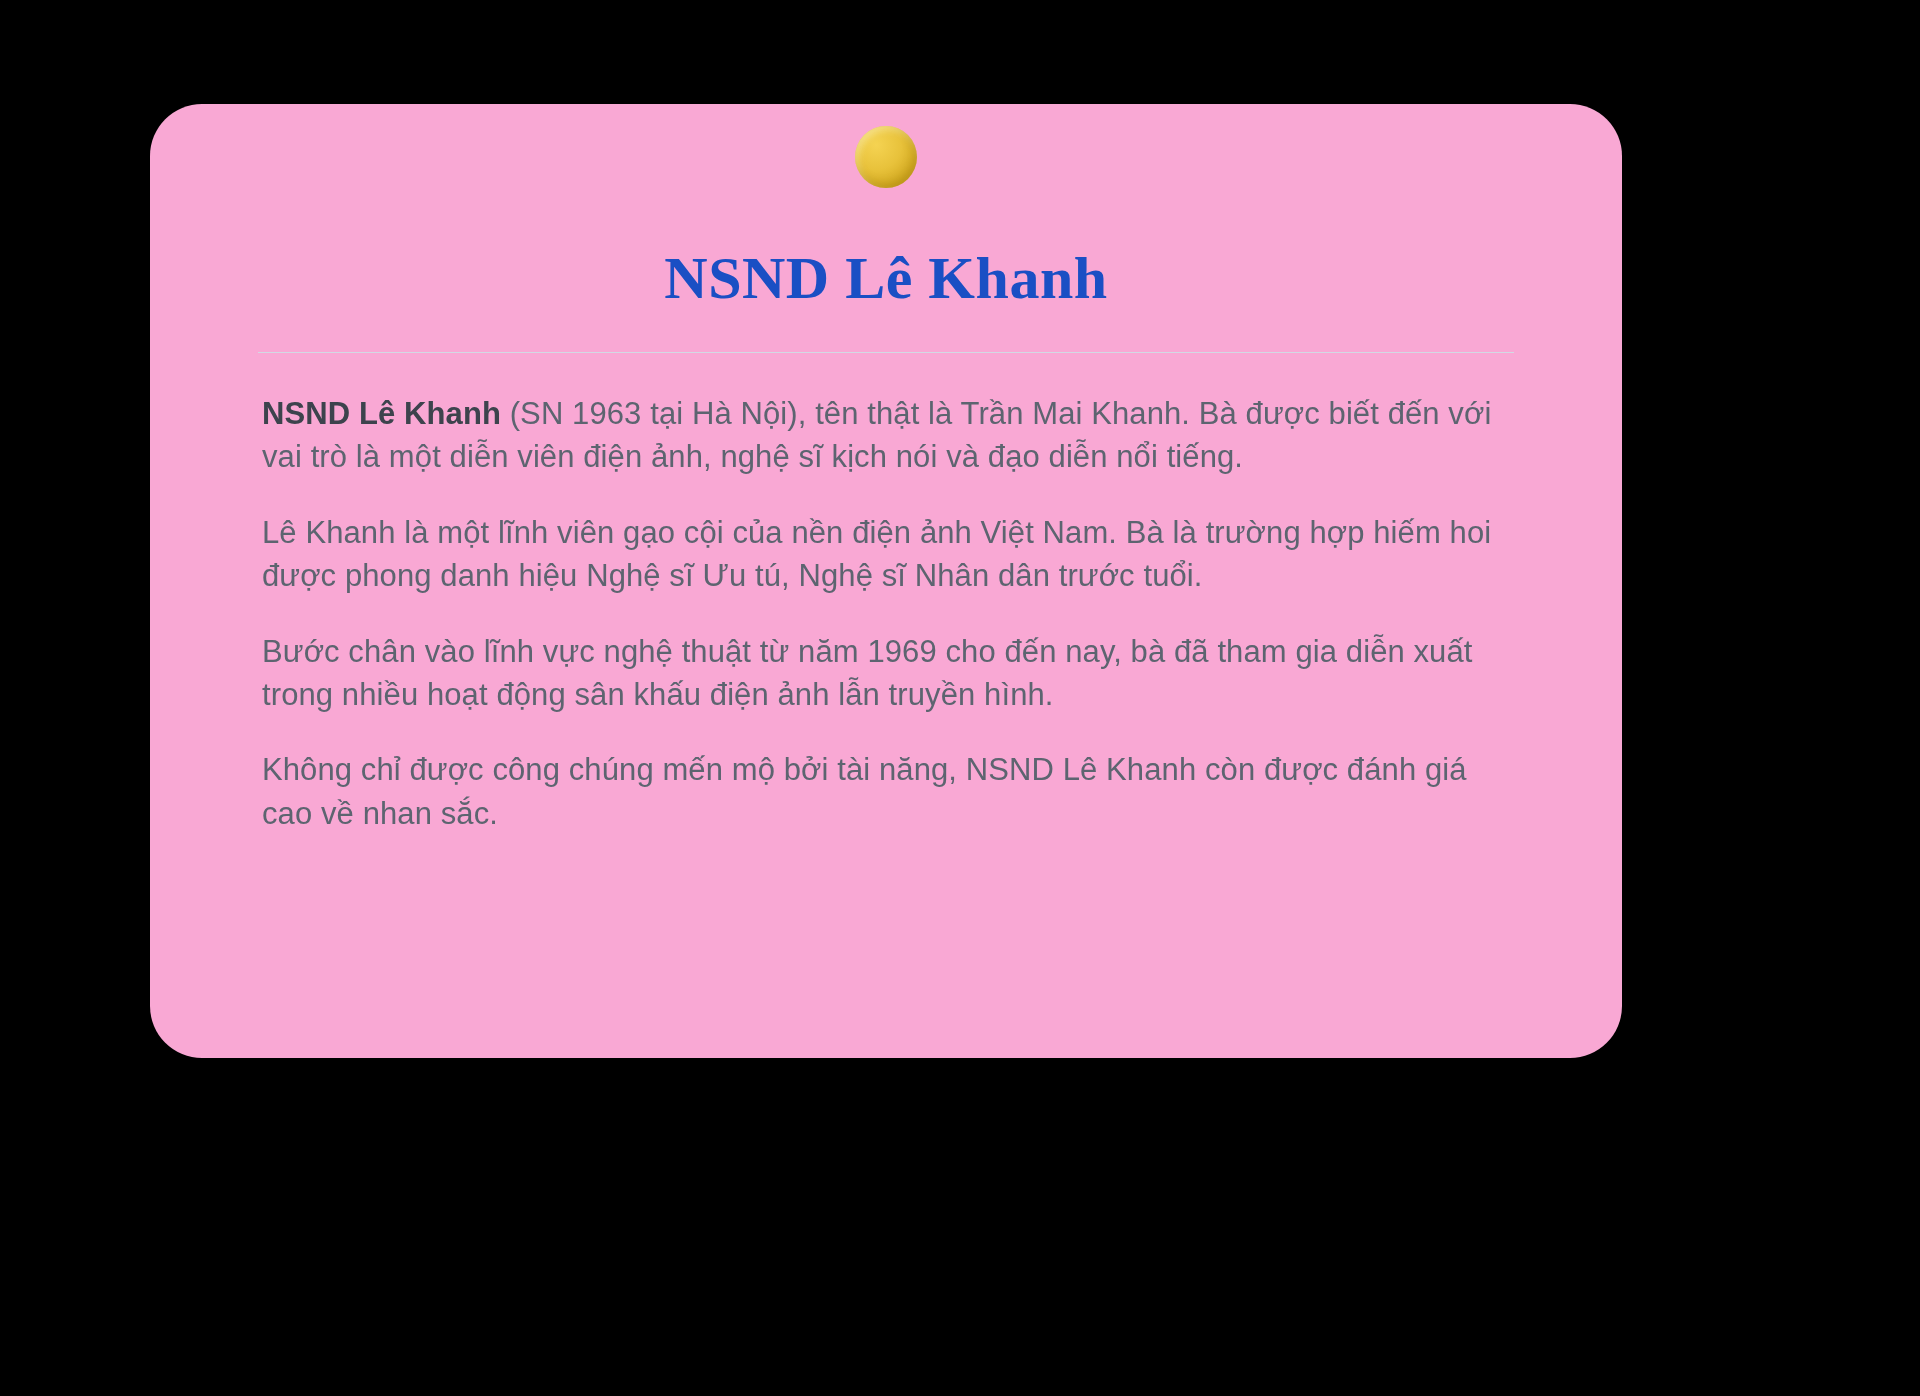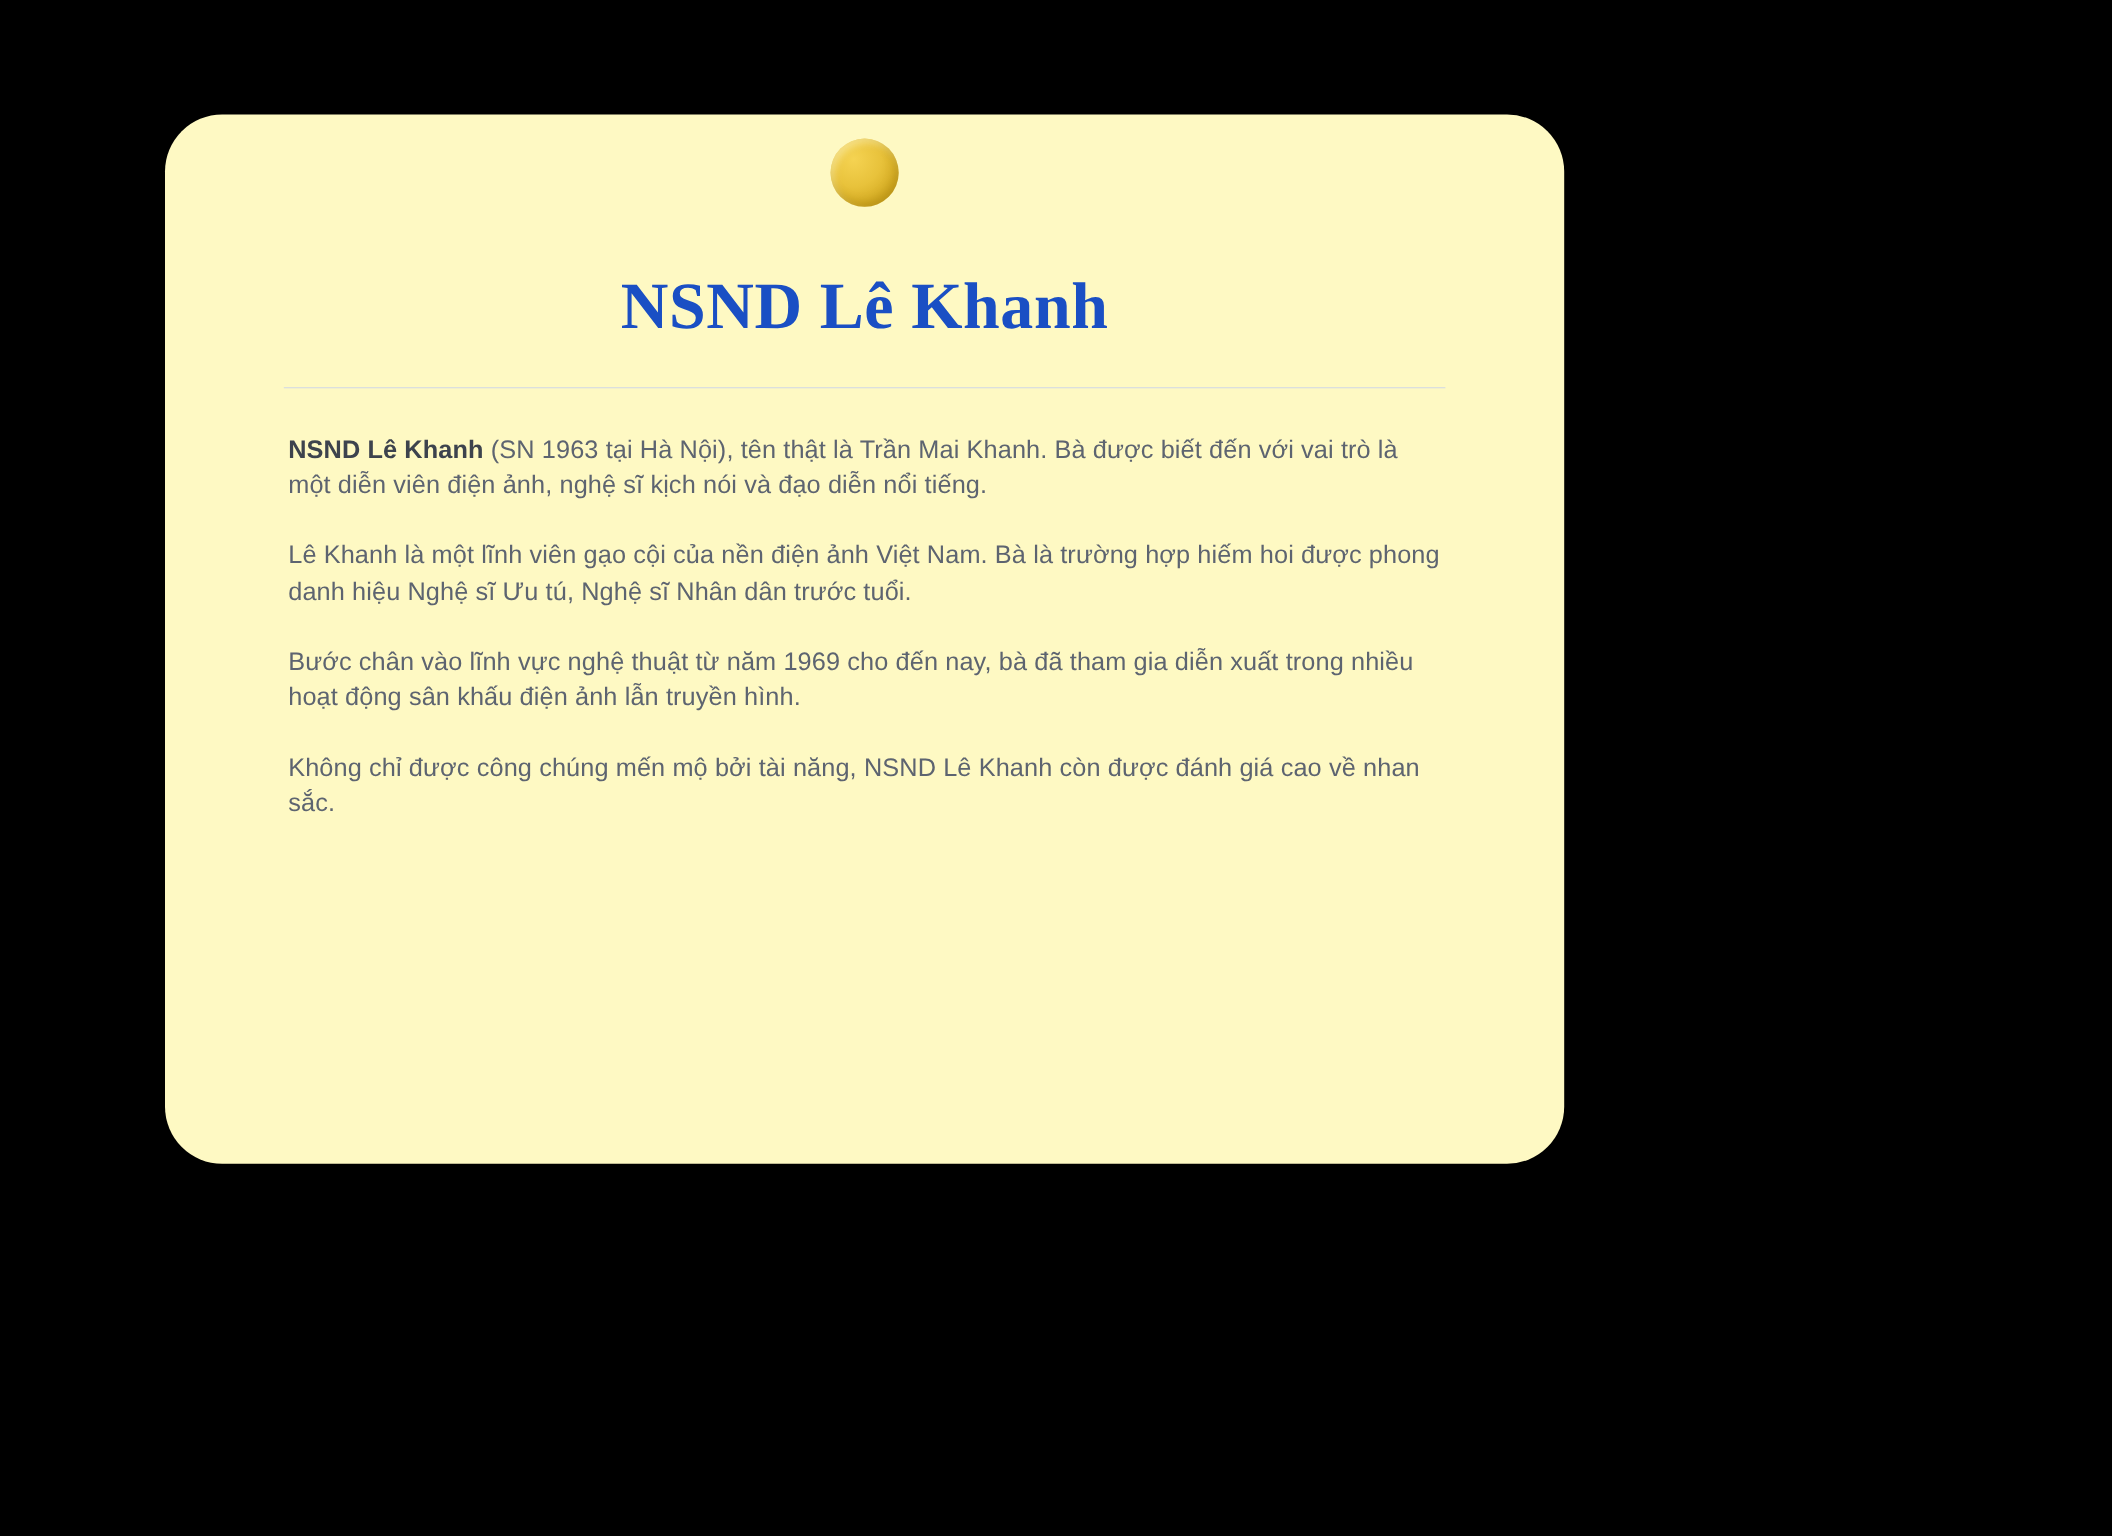--- a/index.html
+++ b/index.html
@@ -21,23 +21,23 @@
     background: #000000;
     display: flex;
     align-items: center;
     justify-content: center;
   }
 
   .card {
     position: absolute;
     left: 150px;
     top: 104px;
-    width: 1272px;
+    width: 1472px;
     height: 954px;
-    background: #fef9c3;
+    background: #f9a8d4;
     border-radius: 52px;
     box-sizing: border-box;
     padding: 0;
     overflow: hidden;
   }
 
   .card-inner {
     position: relative;
     width: 100%;
     height: 100%;
@@ -78,21 +78,21 @@
     height: 1px;
     background: #d3d9e4;
   }
 
   .body-text {
     position: absolute;
     top: 288px;
     left: 112px;
     right: 108px;
     color: #5d6470;
-    font-size: 23px;
+    font-size: 31px;
     line-height: 1.40;
     letter-spacing: 0.1px;
   }
 
   .para {
     margin: 0 0 32px 0;
   }
   .para:last-child {
     margin-bottom: 16px;
   }

